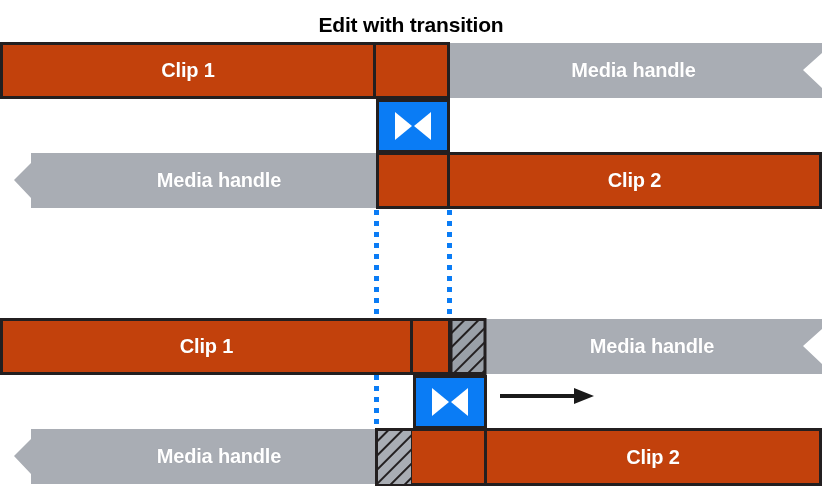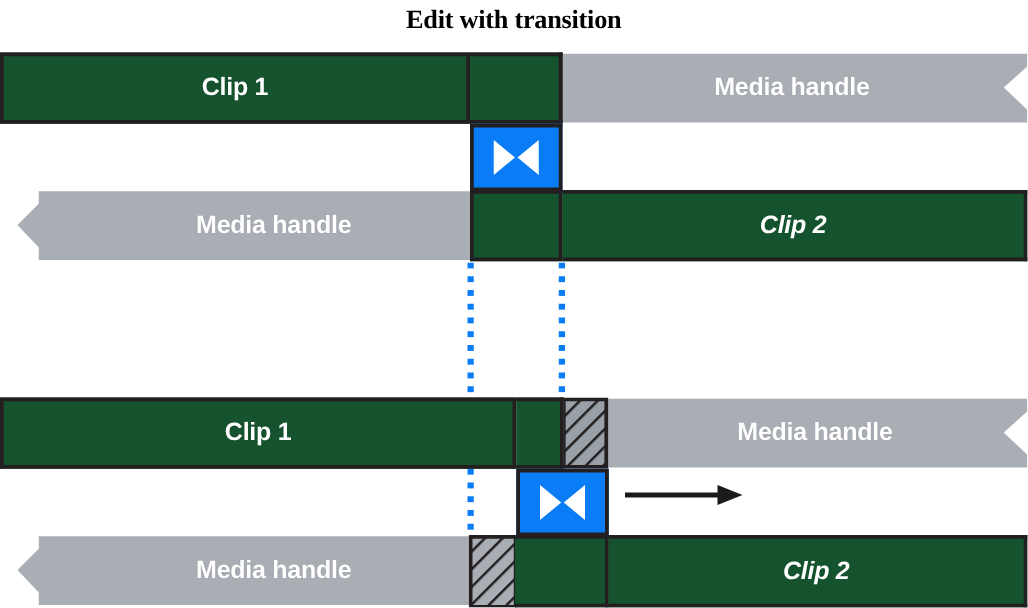--- a/index.html
+++ b/index.html
@@ -44,25 +44,25 @@
     justify-content: center;
     color: #ffffff;
     font-size: 20px;
     font-weight: bold;
     letter-spacing: -0.2px;
     pointer-events: none;
     text-shadow: 0 0 1px rgba(0,0,0,0.12);
   }
 
   .clip-seg {
-    background: #14532d;
+    background: #c2410c;
     border: 3px solid #231f20;
     box-sizing: border-box;
   }
-  .clip-seg.nobl { border-left: none; font-style: italic; }
+  .clip-seg.nobl { border-left: none; }
 
   .handle-svg { display: block; }
 
   .trans-block {
     background: #0a7cf5;
     border: 3px solid #231f20;
     box-sizing: border-box;
     display: flex;
     align-items: center;
     justify-content: center;
@@ -88,21 +88,21 @@
         <rect width="10" height="10" fill="#a9adb4"></rect>
         <line x1="0" y1="0" x2="0" y2="10" stroke="#231f20" stroke-width="4"></line>
       </pattern>
       <pattern id="hatchPatDark" width="10" height="10" patternTransform="rotate(45)" patternUnits="userSpaceOnUse">
         <rect width="10" height="10" fill="#9aa0a8"></rect>
         <line x1="0" y1="0" x2="0" y2="10" stroke="#231f20" stroke-width="4"></line>
       </pattern>
     </defs>
   </svg>
 
-  <div class="diagram-title" style="top:2px;font-family:Liberation Serif, serif;">Edit with transition</div>
+  <div class="diagram-title" style="top:12px;">Edit with transition</div>
 
   <svg class="abs handle-svg" style="left:445px; top:42px;" width="377" height="57">
     <path d="M 0 1 L 360 1 L 360 1 L 377 1 L 377 11 L 358 28 L 377 46 L 377 56 L 0 56 Z" fill="#a9adb4"></path>
   </svg>
   <div class="abs" style="left:445px; top:42px; width:377px; height:57px;">
     <div class="bar-label" style="padding-right:40px;">Media handle</div>
   </div>
 
   <div class="abs clip-seg" style="left:0px; top:42px; width:376px; height:57px;">
     <div class="bar-label">Clip 1</div>

